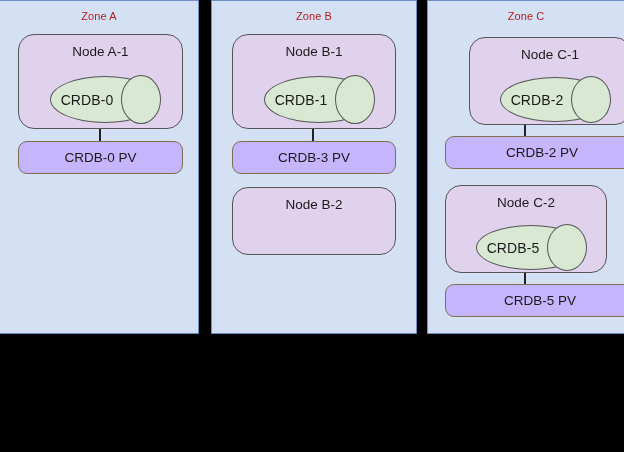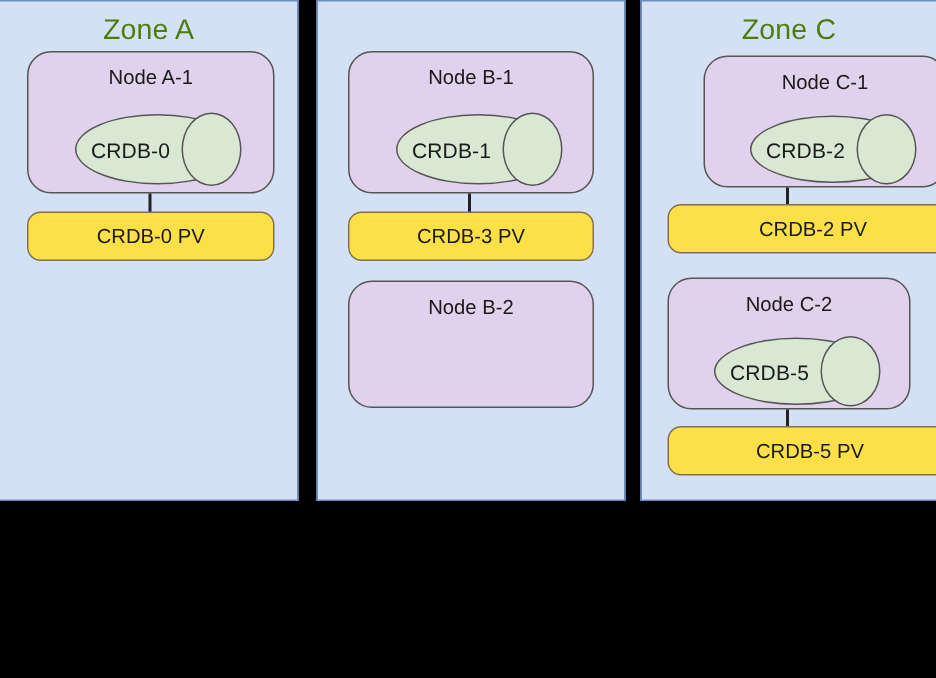--- a/index.html
+++ b/index.html
@@ -35,22 +35,22 @@
   #zone-a { left: 0px;   width: 199px; border-left: none; }
   #zone-b { left: 211px; width: 206px; }
   #zone-c { left: 427px; width: 197px; border-right: none; }
 
   .zone-title {
     position: absolute;
     top: 9px;
     left: 0;
     right: 0;
     text-align: center;
-    font-size: 19px;
-    color: #4d7c0f;
+    font-size: 11px;
+    color: #b91c1c;
     letter-spacing: 0.1px;
   }
 
   
   .node-box {
     position: absolute;
     background: #e0d2ec;
     border: 1px solid #555555;
     border-radius: 16px;
     box-sizing: border-box;
@@ -108,21 +108,21 @@
   
   .connector {
     position: absolute;
     width: 2px;
     background: #222222;
   }
 
   
   .pv-box {
     position: absolute;
-    background: #fde047;
+    background: #c4b5fd;
     border: 1px solid #807050;
     border-radius: 9px;
     box-sizing: border-box;
     display: flex;
     align-items: center;
     justify-content: center;
   }
   .pv-label {
     font-size: 13.5px;
     color: #1a1a1a;
@@ -147,38 +147,39 @@
     </div>
 
     <div class="connector" style="left:99px; top:128px; height:13px;"></div>
 
     <div class="pv-box" style="left:18px; top:140px; width:165px; height:33px;">
       <span class="pv-label">CRDB-0 PV</span>
     </div>
   </div>
 
   <div class="zone" id="zone-b">
+    <div class="zone-title">Zone B</div>
 
     <div class="node-box" id="node-b-1" style="left:20px; top:33px; width:164px; height:95px;">
       <div class="node-title">Node B-1</div>
 
       <div class="cylinder" style="left:31px; top:41px; width:110px; height:47px;">
         <div class="cyl-body"></div>
         <div class="cyl-cap"></div>
         <div class="cyl-label">CRDB-1</div>
       </div>
     </div>
 
     <div class="connector" style="left:100px; top:128px; height:13px;"></div>
 
     <div class="pv-box" style="left:20px; top:140px; width:164px; height:33px;">
       <span class="pv-label">CRDB-3 PV</span>
     </div>
 
-    <div class="node-box" id="node-b-2" style="left:20px; top:186px; width:164px; height:85px;padding-left:28px;">
+    <div class="node-box" id="node-b-2" style="left:20px; top:186px; width:164px; height:68px;padding-left:28px;">
       <div class="node-title">Node B-2</div>
     </div>
   </div>
 
   <div class="zone" id="zone-c">
     <div class="zone-title">Zone C</div>
 
     <div class="node-box" id="node-c-1" style="left:17px; top:36px; width:162px; height:88px;margin-left:24px;">
       <div class="node-title">Node C-1</div>
 

